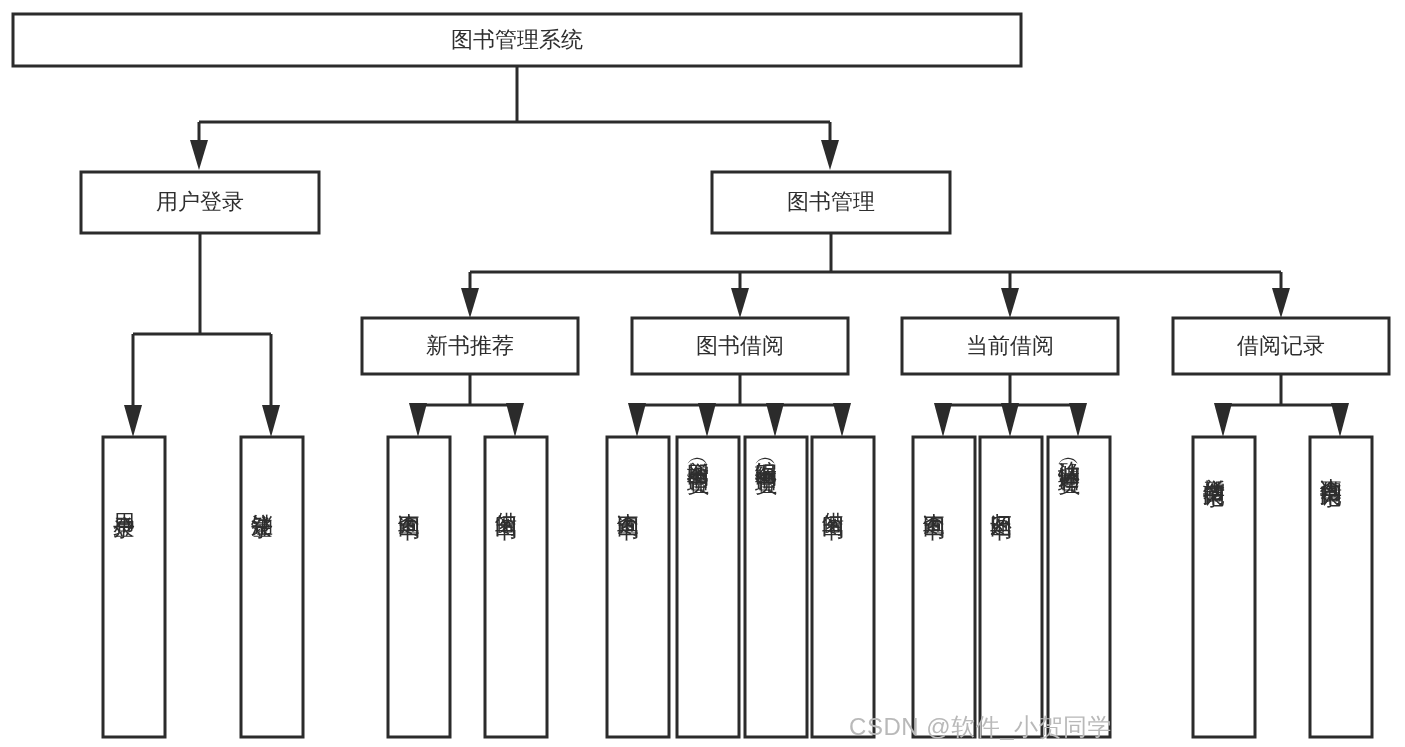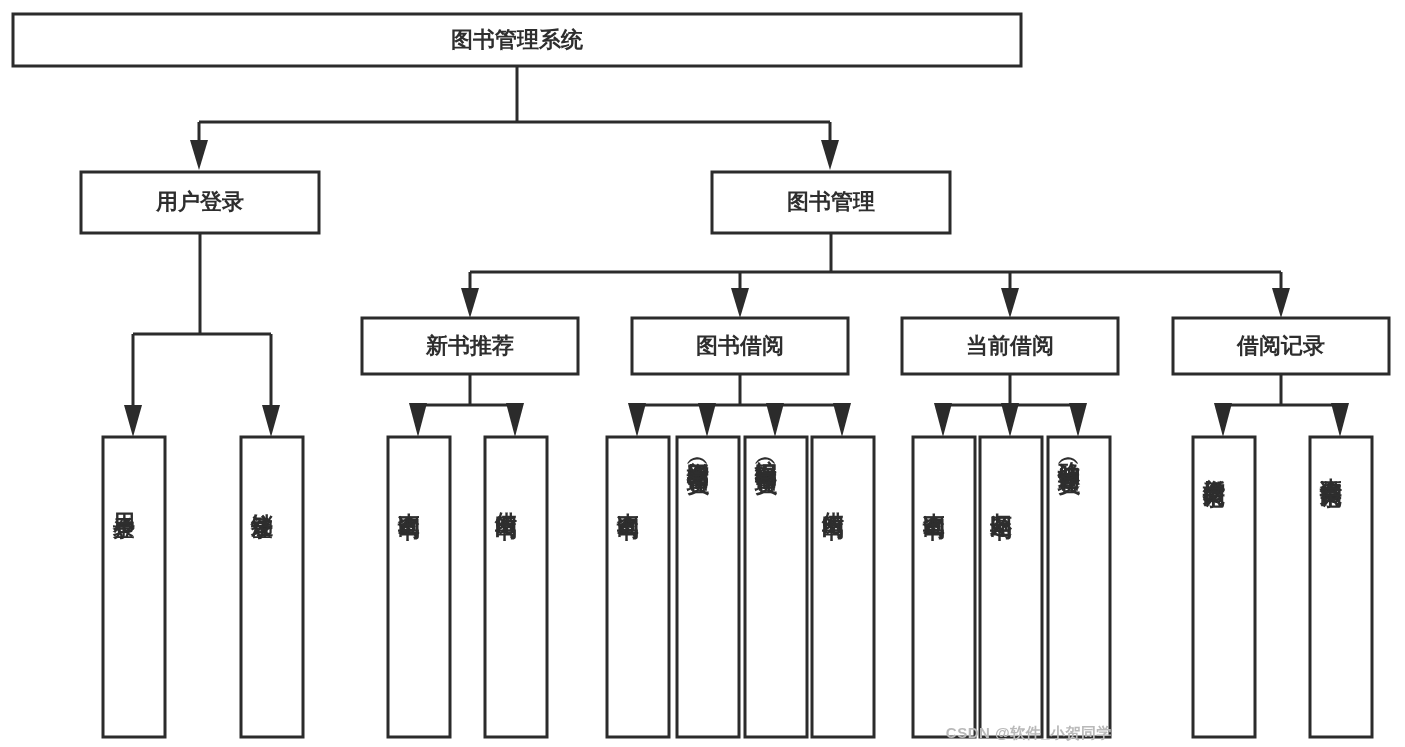--- a/index.html
+++ b/index.html
@@ -11,21 +11,20 @@
     width: 1405px;
     height: 747px;
     font-family: "Liberation Sans", "DejaVu Sans", sans-serif;
     overflow: hidden;
     position: relative;
   }
   #diagram-root {
     position: relative;
     width: 1120px;
     height: 747px;
-    font-weight: bold;
   }
   svg.diagram-canvas {
     position: absolute;
     top: 0;
     left: 0;
     width: 1405px;
     height: 747px;
     display: block;
   }
   .node-box {
@@ -61,21 +60,21 @@
     line-height: 1;
     white-space: nowrap;
     text-align: left;
     pointer-events: none;
   }
   .watermark {
     position: absolute;
     right: 8px;
     bottom: 4px;
     font-family: "Liberation Sans", "DejaVu Sans", sans-serif;
-    font-size: 15px;
+    font-size: 24px;
     color: #b9b9b9;
     white-space: nowrap;
     letter-spacing: 0.5px;
   }
 </style>
 </head>
 <body>
 
 <div id="diagram-root">
 

